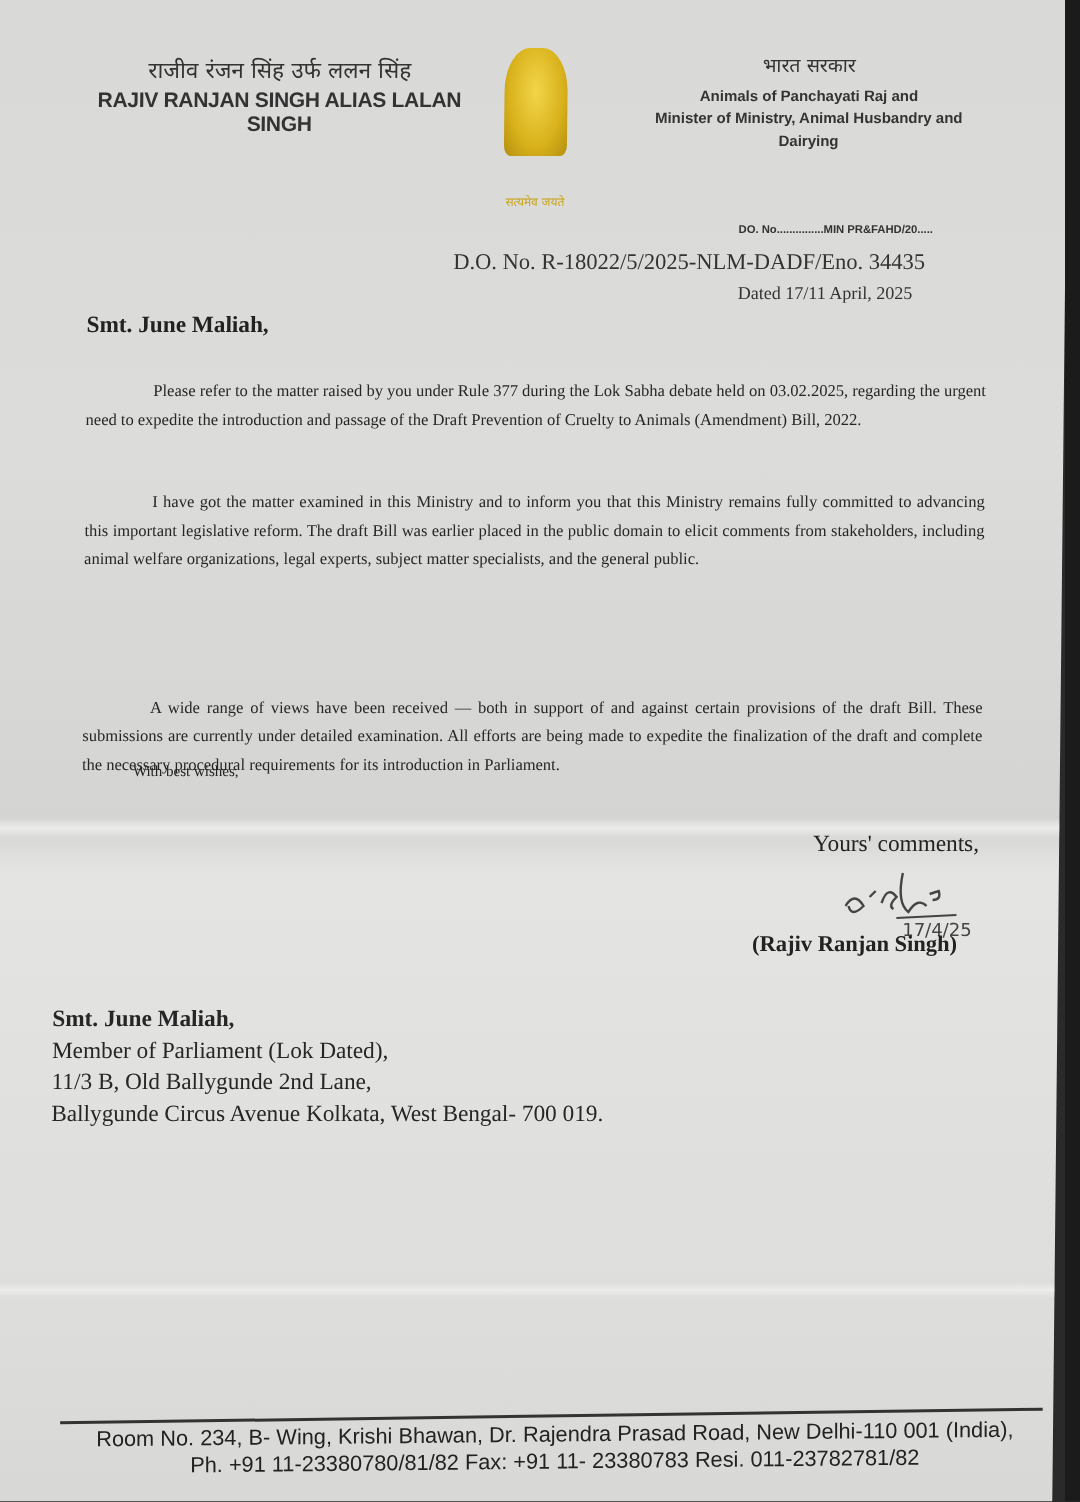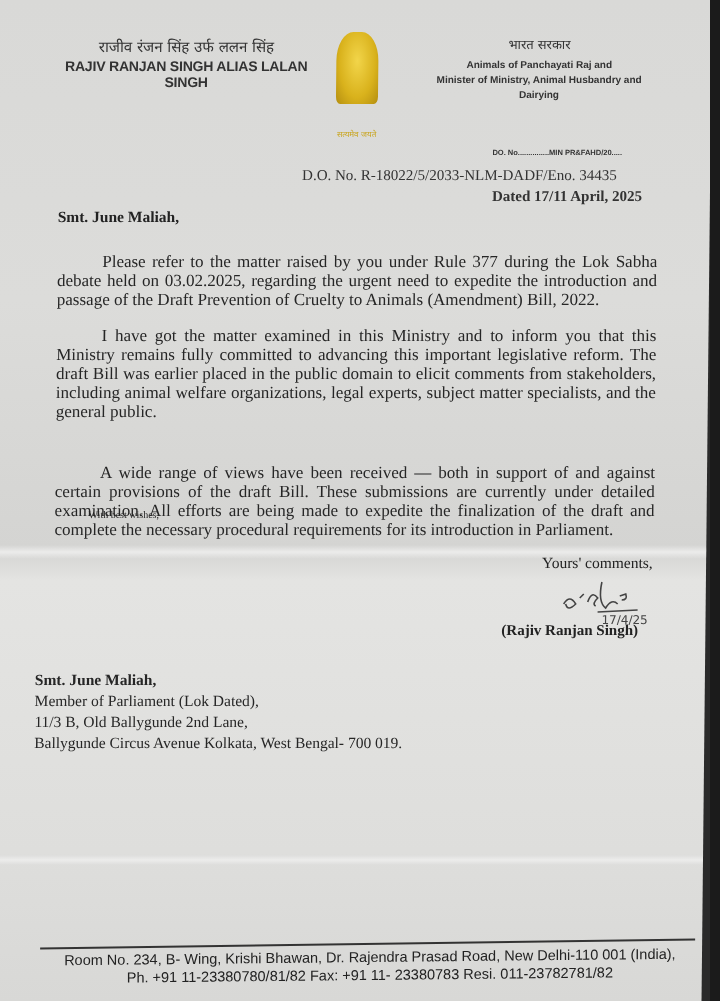--- a/index.html
+++ b/index.html
@@ -32,24 +32,24 @@
     border-radius:40% 40% 10% 10%; }
   .emblem .motto { position:absolute; left:0; top:76px; width:58px; text-align:center; font-size:8px; color:#c9a41a; font-family:"DejaVu Sans", sans-serif;margin-top:20px; }
 
   .hdr-right { position:absolute; left:420px; top:36px; width:240px; text-align:center; font-family:"Liberation Sans", sans-serif; color:#333; }
   .hdr-right .hi { font-size:13px; line-height:17px; font-family:"DejaVu Sans", sans-serif; }
   .hdr-right .en { font-size:10px; font-weight:bold; line-height:15px; }
   .hdr-right .en.first { margin-top:4px; }
   .do-line { position:absolute; left:470px; top:148px; font-size:7.5px; font-weight:bold; font-family:"Liberation Sans", sans-serif; color:#333;margin-left:24px; }
 
   .ref { position:absolute; left:304px; top:167px; font-size:15px; color:#333; }
-  .dated { position:absolute; left:494px; top:188px; font-size:15px; color:#333;font-weight:bold; }
+  .dated { position:absolute; left:494px; top:188px; font-size:12px; color:#333; }
 
   .salute { position:absolute; left:60px; top:208px; font-size:15.5px; font-weight:bold; }
-  .para { position:absolute; left:60px; width:600px; font-size:17px; line-height:19px; text-align:justify; color:#262626; }
+  .para { position:absolute; left:60px; width:600px; font-size:11px; line-height:19px; text-align:justify; color:#262626; }
   .para .ind { display:inline-block; width:45px; }
   .p1 { top:252px; }
   .p2 { top:326px; }
   .p3 { top:419px;margin-top:44px; }
   .wishes { position:absolute; left:94px; top:509px; font-size:10px;text-align:right; }
 
   .yours { position:absolute; left:548px; top:554px; font-size:15.5px; }
   .sig { position:absolute; left:560px; top:576px; width:150px; height:50px; }
   .signame { position:absolute; left:508px; top:622px; font-size:15px; font-weight:bold; }
 
@@ -76,21 +76,21 @@
     <div class="motto">सत्यमेव जयते</div>
   </div>
 
   <div class="hdr-right">
     <div class="hi">भारत सरकार</div>
     <div class="en first">Animals of Panchayati Raj and</div>
     <div class="en">Minister of Ministry, Animal Husbandry and Dairying</div>
   </div>
   <div class="do-line">DO. No...............MIN PR&amp;FAHD/20.....</div>
 
-  <div class="ref">D.O. No. R-18022/5/2033-NLM-DADF/Eno. 34435</div>
+  <div class="ref">D.O. No. R-18022/5/2025-NLM-DADF/Eno. 34435</div>
   <div class="dated">Dated 17/11 April, 2025</div>
 
   <div class="salute">Smt. June Maliah,</div>
 
   <div class="para p1"><span class="ind"></span><span>Please refer to the matter raised by you under Rule 377 during the Lok Sabha debate held on 03.02.2025, regarding the urgent need to expedite the introduction and passage of the Draft Prevention of Cruelty to Animals (Amendment) Bill, 2022.</span></div>
   <div class="para p2"><span class="ind"></span><span>I have got the matter examined in this Ministry and to inform you that this Ministry remains fully committed to advancing this important legislative reform. The draft Bill was earlier placed in the public domain to elicit comments from stakeholders, including animal welfare organizations, legal experts, subject matter specialists, and the general public.</span></div>
   <div class="para p3"><span class="ind"></span><span>A wide range of views have been received — both in support of and against certain provisions of the draft Bill. These submissions are currently under detailed examination. All efforts are being made to expedite the finalization of the draft and complete the necessary procedural requirements for its introduction in Parliament.</span></div>
 
   <div class="wishes">With best wishes,</div>
 

